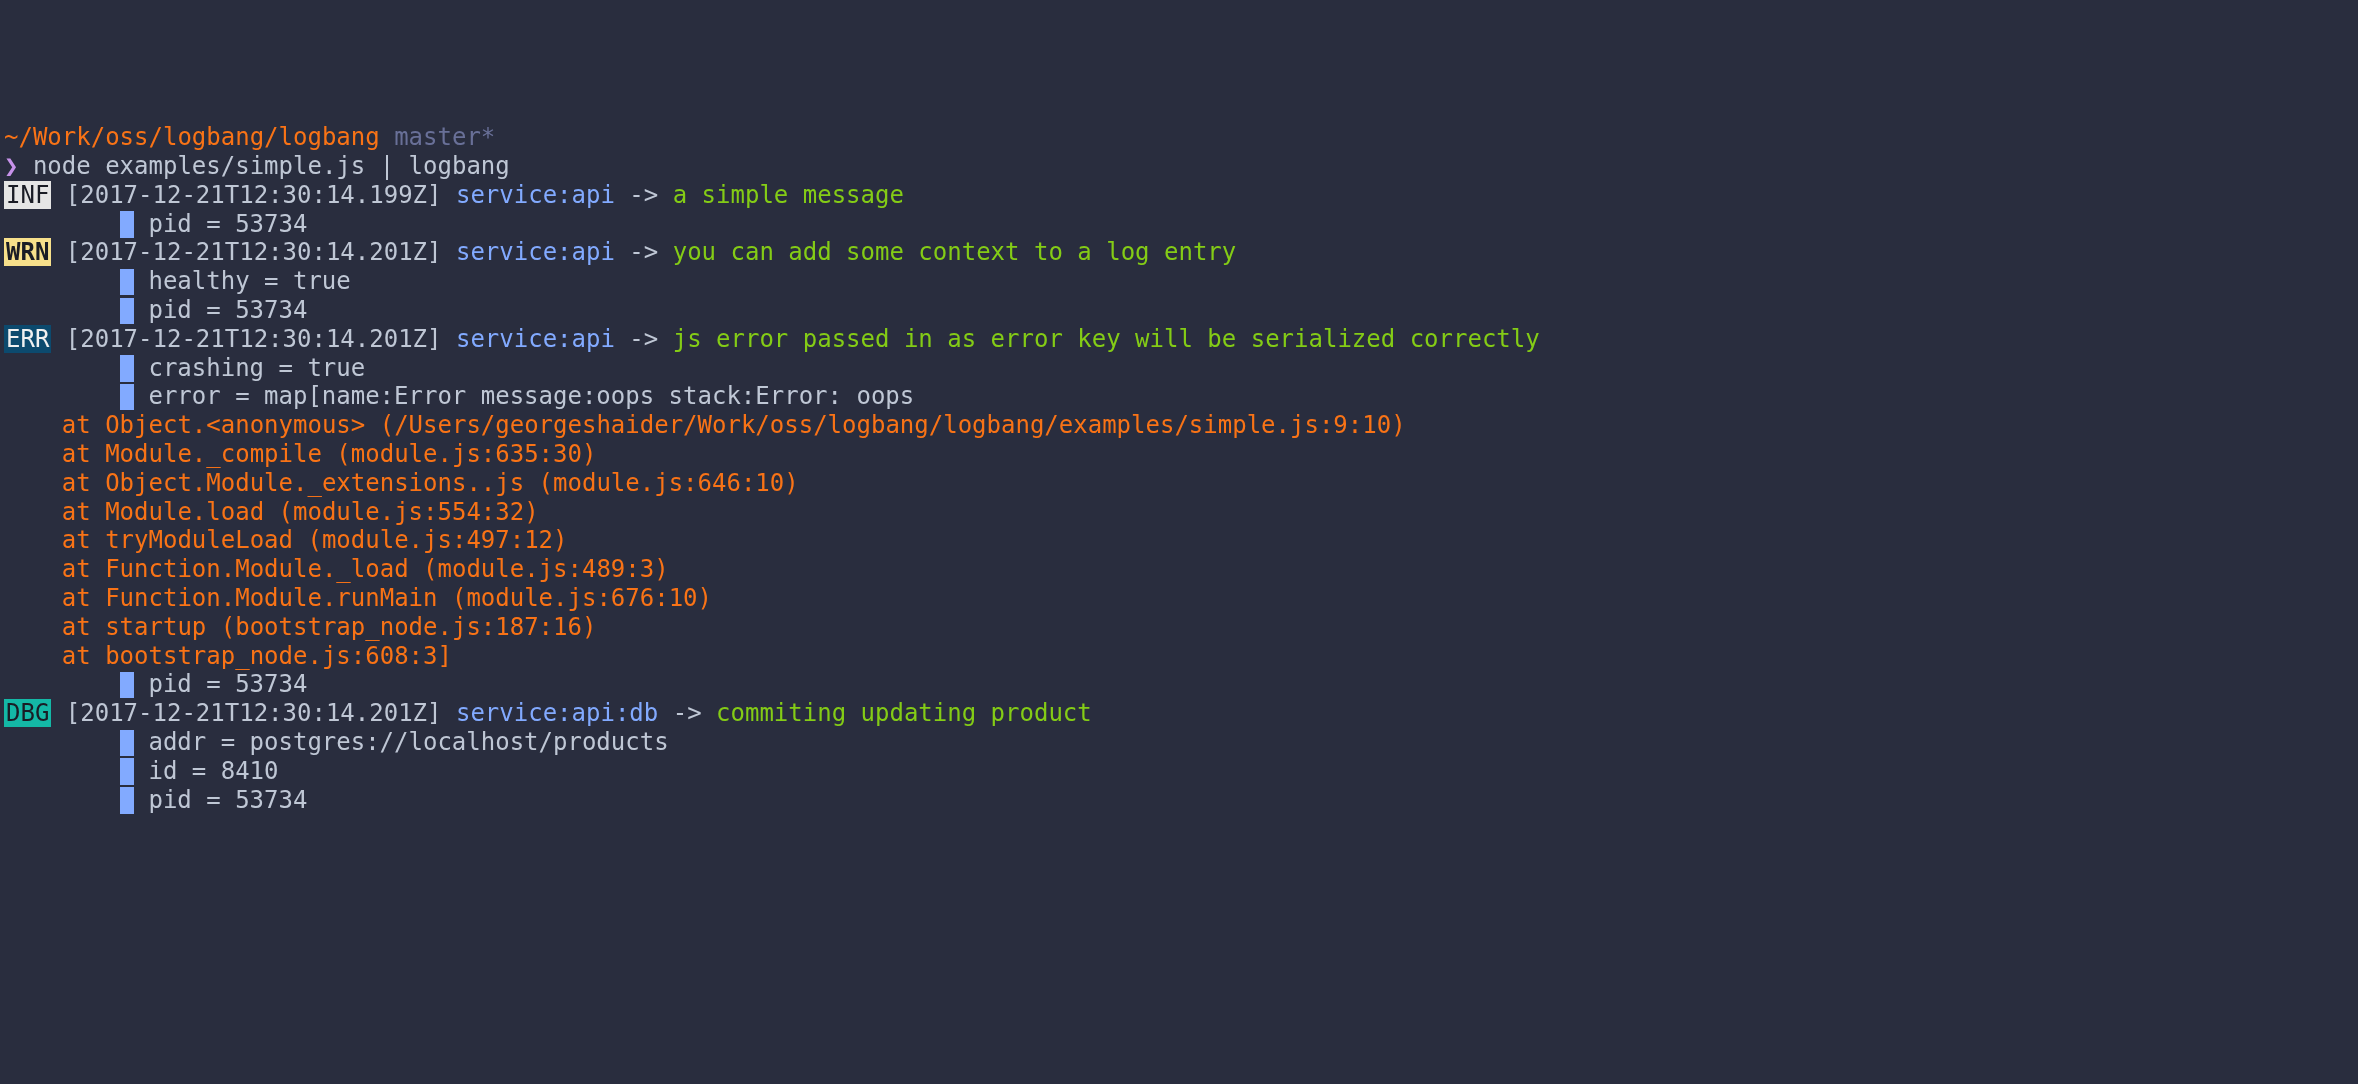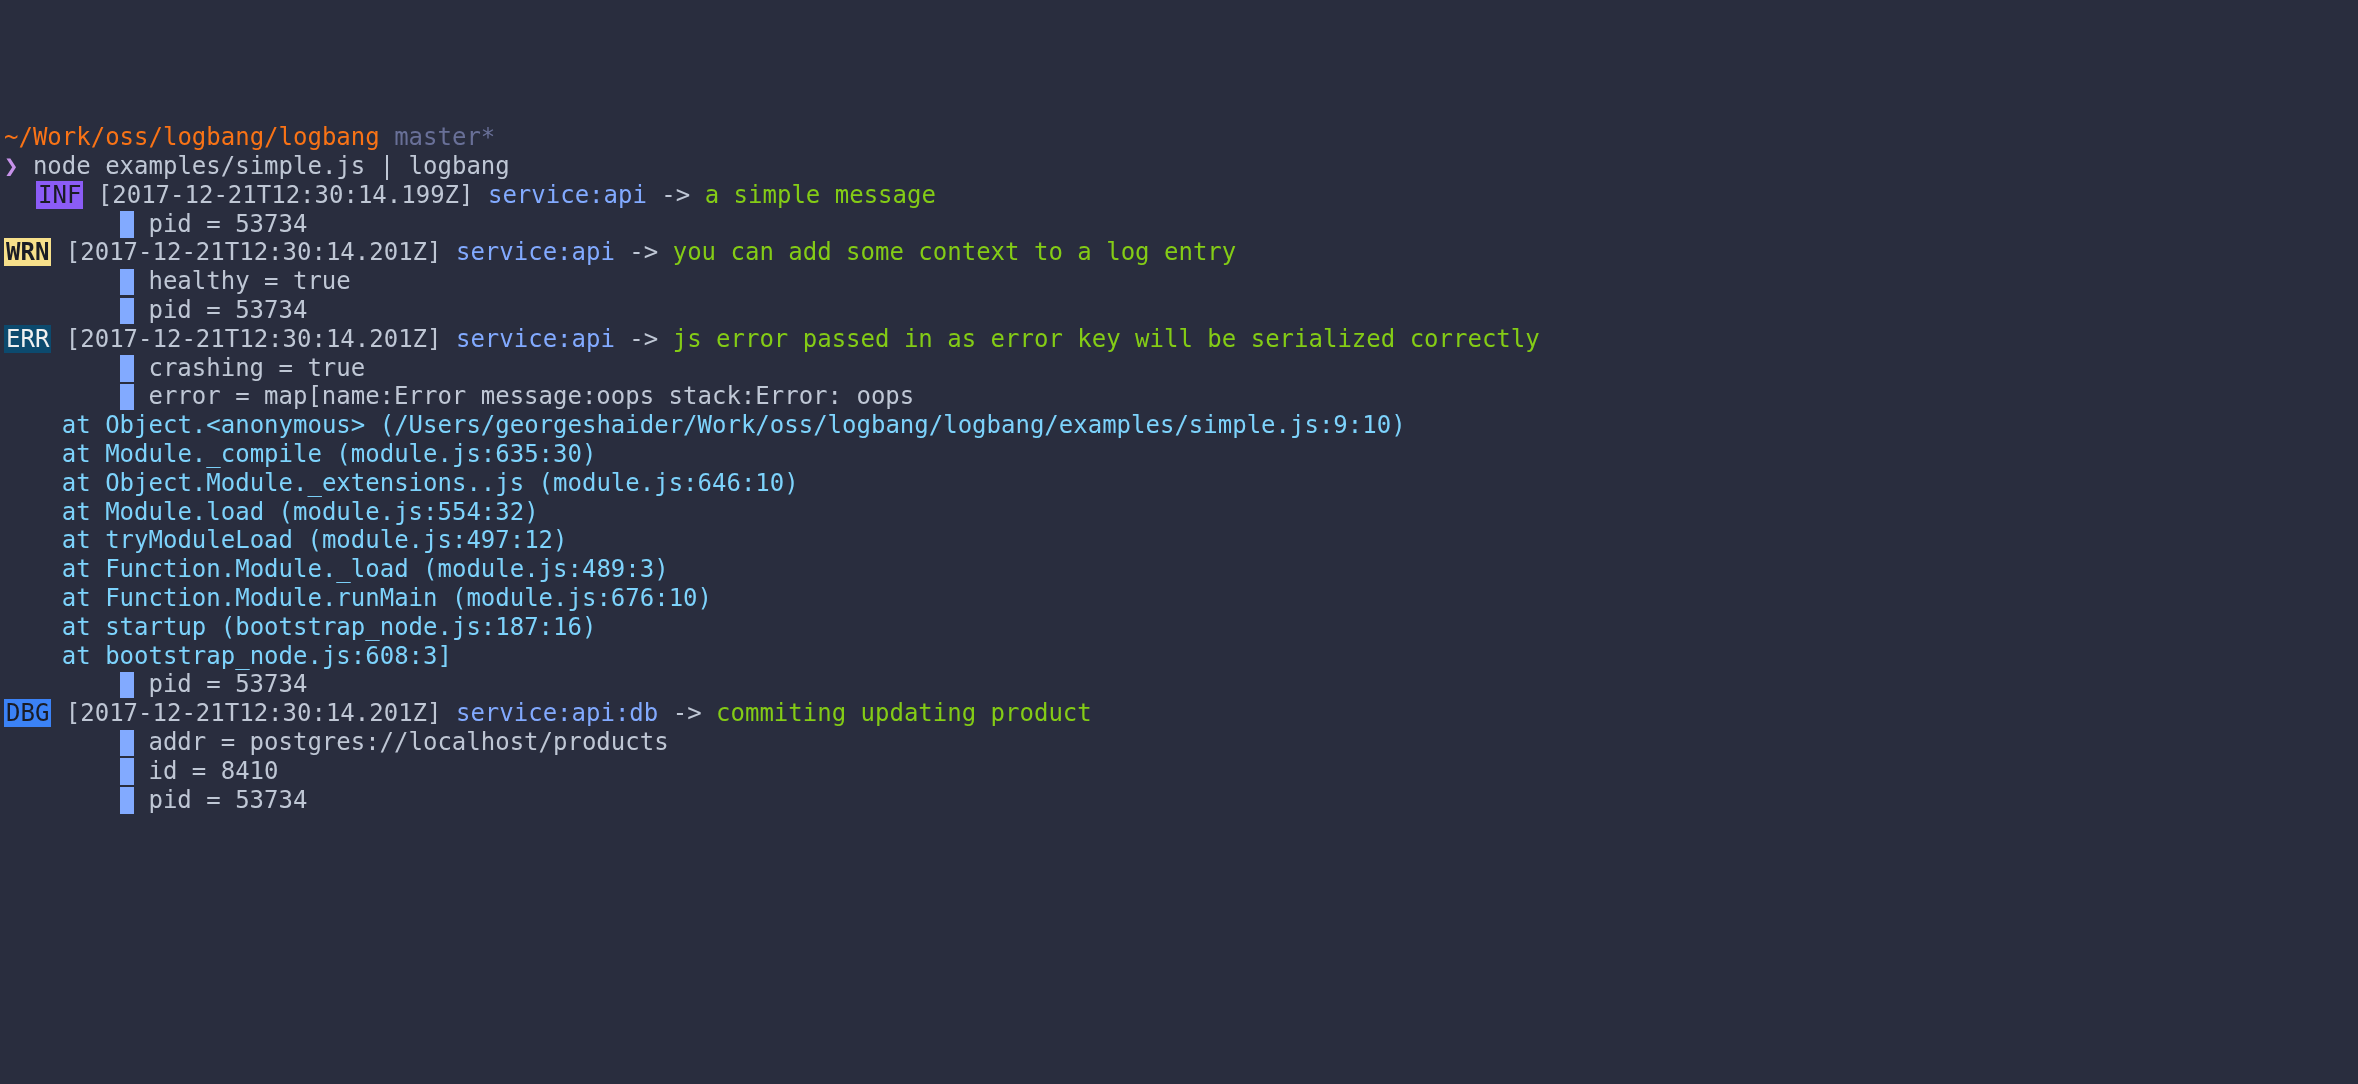--- a/index.html
+++ b/index.html
@@ -28,33 +28,32 @@
     font-weight: bold;
   }
   .command {
     color: #bfc7d5;
   }
   .level-badge {
     color: #1a1c25;
     padding: 0 2px;
   }
   .level-inf {
-    background: #8b5cf6;
-    margin-left: 32px;
+    background: #e5e5e5;
   }
   .level-wrn {
     background: #f7e08b;
     font-weight: bold;
   }
   .level-err {
     background: #0c4a6e;
     color: #f0f0f0;
   }
   .level-dbg {
-    background: #3b82f6;
+    background: #14b8a6;
   }
   .timestamp {
     color: #bfc7d5;
   }
   .service {
     color: #82aaff;
   }
   .arrow {
     color: #bfc7d5;
   }
@@ -65,21 +64,21 @@
     background: #82aaff;
     display: inline-block;
     width: 0.6em;
     height: 1.1em;
     vertical-align: text-bottom;
   }
   .field-text {
     color: #bfc7d5;
   }
   .stack {
-    color: #7dd3fc;
+    color: #f97316;
     text-align: right;
   }
   .line {
     display: block;
   }
 </style>
 </head>
 <body>
 
 

